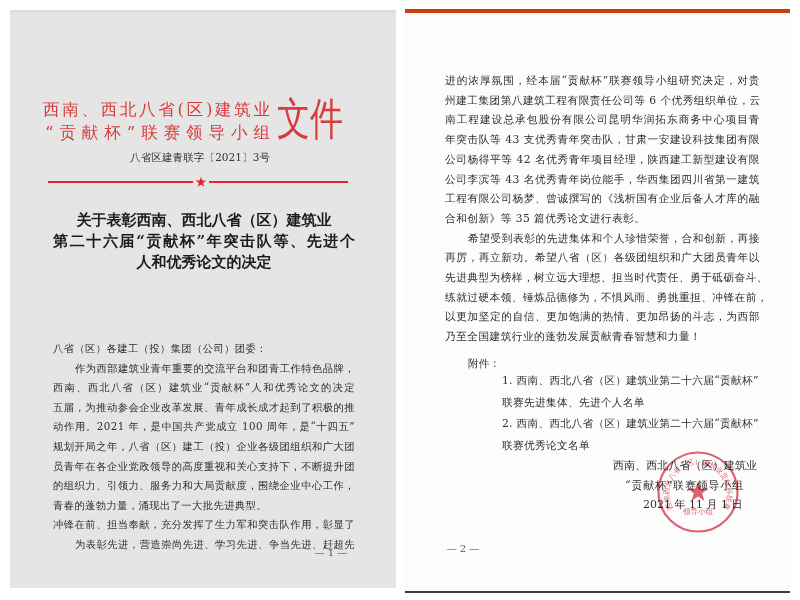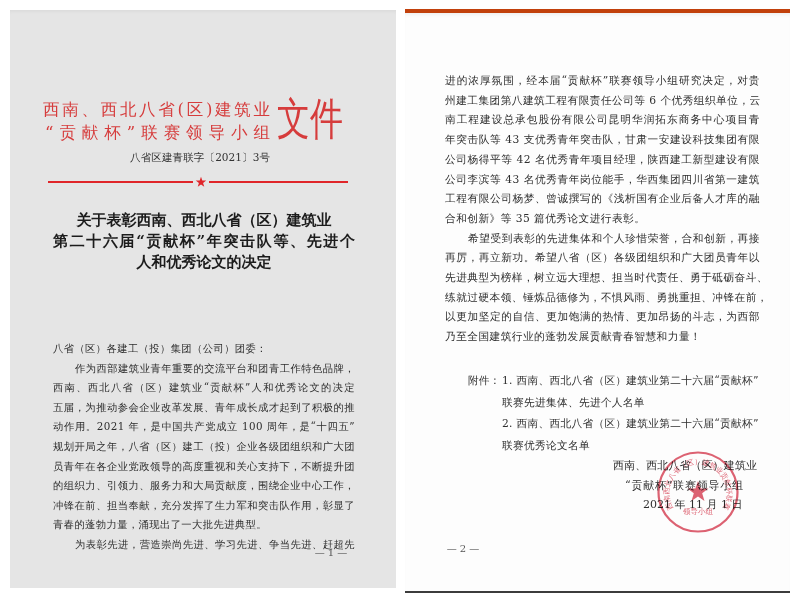--- a/index.html
+++ b/index.html
@@ -37,21 +37,21 @@
   #left-body { left:43px; top:282px; width:302px; font-size:10.3px; letter-spacing:0.4px;
                line-height:19.6px; color:#2e2e2e;margin-top:47px; }
   .ind { padding-left:22px; }
   .pn { font-size:10px; line-height:14px; color:#555; text-align:center; white-space:nowrap; }
   #pn1 { left:296px; top:536px; width:50px; }
 
   
   #right-body { left:40px; top:58px; width:315px; font-size:10.7px; letter-spacing:0.45px;
                 line-height:19.7px; color:#2e2e2e; }
   .ind-r { padding-left:23px; }
-  #att-label { left:63px; top:357px; font-size:10.7px; line-height:21.7px; white-space:nowrap; }
+  #att-label { left:63px; top:340px; font-size:10.7px; line-height:21.7px; white-space:nowrap; }
   #att-list { left:97px; top:357px; width:256px; font-size:10.7px; letter-spacing:0.3px; line-height:21.7px; }
   .sig { font-size:11px; line-height:20px; color:#2e2e2e; }
   #sig1 { left:208px; top:443px; width:144px; }
   #sig2 { left:220px; top:463px; width:118px; }
   #sig3 { left:238px; top:482px; width:85px; }
   #seal { left:251px; top:437px; width:84px; height:84px; mix-blend-mode:multiply; opacity:0.85; }
   #pn2 { left:38px; top:529px; width:40px; }
 </style>
 </head>
 <body>
@@ -77,22 +77,22 @@
 
   <div id="left-body" class="abs">
     <div class="ln nl">八省（区）各建工（投）集团（公司）团委：</div>
     <div class="ln jl ind">作为西部建筑业青年重要的交流平台和团青工作特色品牌，</div>
     <div class="ln jl">西南、西北八省（区）建筑业“贡献杯”人和优秀论文的决定</div>
     <div class="ln jl">五届，为推动参会企业改革发展、青年成长成才起到了积极的推</div>
     <div class="ln jl">动作用。2021 年，是中国共产党成立 100 周年，是“十四五”</div>
     <div class="ln jl">规划开局之年，八省（区）建工（投）企业各级团组织和广大团</div>
     <div class="ln jl">员青年在各企业党政领导的高度重视和关心支持下，不断提升团</div>
     <div class="ln jl">的组织力、引领力、服务力和大局贡献度，围绕企业中心工作，</div>
+    <div class="ln nl">青春的蓬勃力量，涌现出了一大批先进典型。</div>
     <div class="ln jl">冲锋在前、担当奉献，充分发挥了生力军和突击队作用，彰显了</div>
-    <div class="ln nl">青春的蓬勃力量，涌现出了一大批先进典型。</div>
     <div class="ln jl ind">为表彰先进，营造崇尚先进、学习先进、争当先进、赶超先</div>
   </div>
 
   <div id="pn1" class="abs pn">— 1 —</div>
 </div>
 
 <div id="right-page" class="page">
 
   <div id="right-body" class="abs">
     <div class="ln jl">进的浓厚氛围，经本届“贡献杯”联赛领导小组研究决定，对贵</div>

